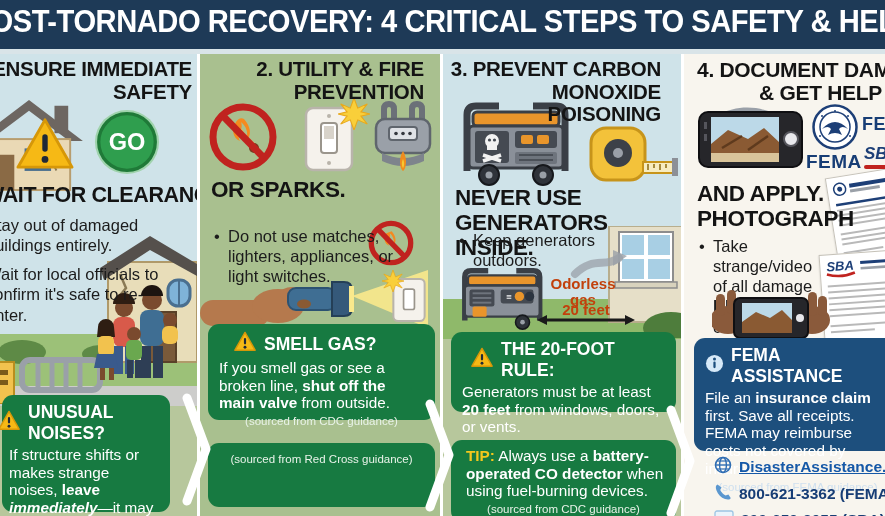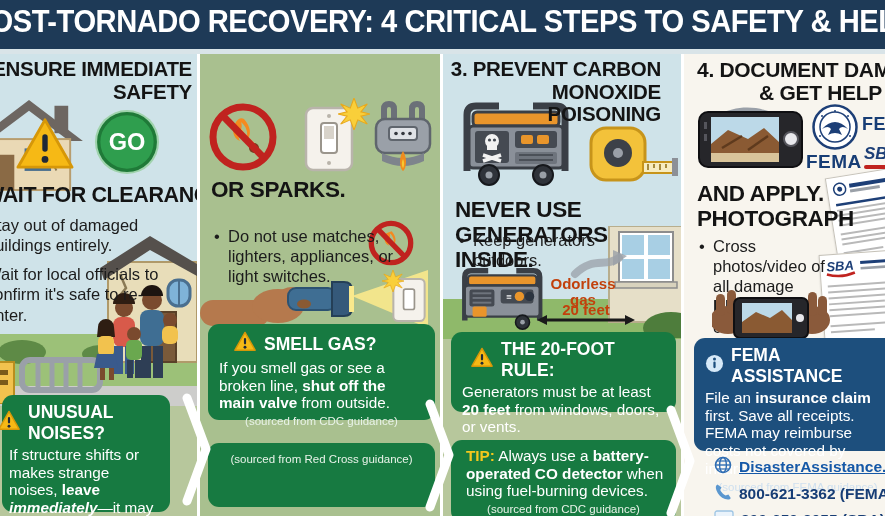--- a/index.html
+++ b/index.html
@@ -166,20 +166,24 @@
               </svg>
           </span>
           <span>UNUSUAL NOISES?</span>
         </div>
         <p class="box-b" style="margin-left:-4px;"><span>If structure shifts or makes strange noises, </span><span class="rb">leave</span><span> </span><span class="rb ri">immediately</span><span>—it may be about to fall.</span></p>
 
       </div>
     </div>
 
     <div class="col c2">
+      <h2 class="ctitle" style="top:4px;right:16px;text-align:right;">
+        <span>2. UTILITY &amp; FIRE</span>
+        <span>PREVENTION</span>
+      </h2>
 
       <div class="abs" style="left:8px;top:48px;">
         <svg width="70" height="70" viewBox="0 0 70 70">
           <rect x="22" y="31" width="30" height="6" rx="3" fill="#e0b36a" transform="rotate(45 35 35)"></rect>
           <circle cx="46" cy="46" r="5" fill="#7a3c22" transform="rotate(0)"></circle>
           <path d="M28 20 C23 28 25 36 32 39 C28 32 36 29 33 20 C38 24 41 31 38 38 C44 34 43 25 36 17 C33 15 30 17 28 20 Z" fill="#f58a1f"></path>
           <path d="M31 28 C29 32 31 36 34 37 C32 33 36 31 34 27 Z" fill="#f7c832"></path>
           <circle cx="35" cy="35" r="30" fill="none" stroke="#c0231f" stroke-width="7"></circle>
           <line x1="15" y1="14" x2="56" y2="56" stroke="#c0231f" stroke-width="7"></line>
         </svg>
@@ -316,21 +320,21 @@
             <circle cx="29" cy="29" r="5" fill="#9aa0a8"></circle>
           <rect x="54" y="38" width="30" height="11" fill="#f7ecc0" stroke="#c7941a" stroke-width="2"></rect>
           <line x1="59" y1="40" x2="59" y2="46" stroke="#8a6a12" stroke-width="1.5"></line>
           <line x1="65" y1="40" x2="65" y2="44" stroke="#8a6a12" stroke-width="1.5"></line>
           <line x1="71" y1="40" x2="71" y2="46" stroke="#8a6a12" stroke-width="1.5"></line>
           <line x1="77" y1="40" x2="77" y2="44" stroke="#8a6a12" stroke-width="1.5"></line>
           <rect x="83" y="34" width="6" height="18" fill="#8c9097"></rect>
         </svg>
       </div>
 
-      <h3 class="bighead" style="top:144px;left:12px;">
+      <h3 class="bighead" style="top:132px;left:12px;">
         <span>NEVER USE</span>
         <span>GENERATORS INSIDE.</span>
       </h3>
 
       <div class="btxt dot" style="top:176px;left:16px;width:150px;">
         <p>Keep generators outdoors.</p>
       </div>
 
       <div class="layer" style="top:245px;height:40px;background:#8fb96a;"></div>
       <div class="layer" style="top:285px;bottom:0;background:#b7c79c;"></div>
@@ -431,21 +435,21 @@
       <div class="sbaword" style="left:180px;top:90px;">
         <span>SBA</span><i></i>
       </div>
 
       <h3 class="bighead" style="top:128px;left:13px;">
         <span>AND APPLY.</span>
         <span>PHOTOGRAPH</span>
       </h3>
 
       <div class="btxt dot" style="top:182px;left:15px;width:128px;">
-        <p><span>Cross photos/video of all damage </span><span class="rb">BEFORE</span><span> cleaning or repairing.</span></p>
+        <p><span>Take strange/video of all damage </span><span class="rb">BEFORE</span><span> cleaning or repairing.</span></p>
       </div>
 
       <div class="doc" style="left:148px;top:118px;width:72px;height:96px;transform:rotate(-9deg);">
         <svg width="72" height="96" viewBox="0 0 72 96">
           <circle cx="12" cy="12" r="6" fill="none" stroke="#1d3f77" stroke-width="1.5"></circle>
           <circle cx="12" cy="12" r="2.5" fill="#1d3f77"></circle>
           <rect x="22" y="8" width="40" height="4" fill="#1d3f77"></rect>
           <rect x="22" y="14" width="30" height="3" fill="#9aa0a8"></rect>
           <rect x="6" y="26" width="60" height="2.5" fill="#1d3f77"></rect>
           <rect x="6" y="32" width="60" height="2" fill="#b9b9b9"></rect>

